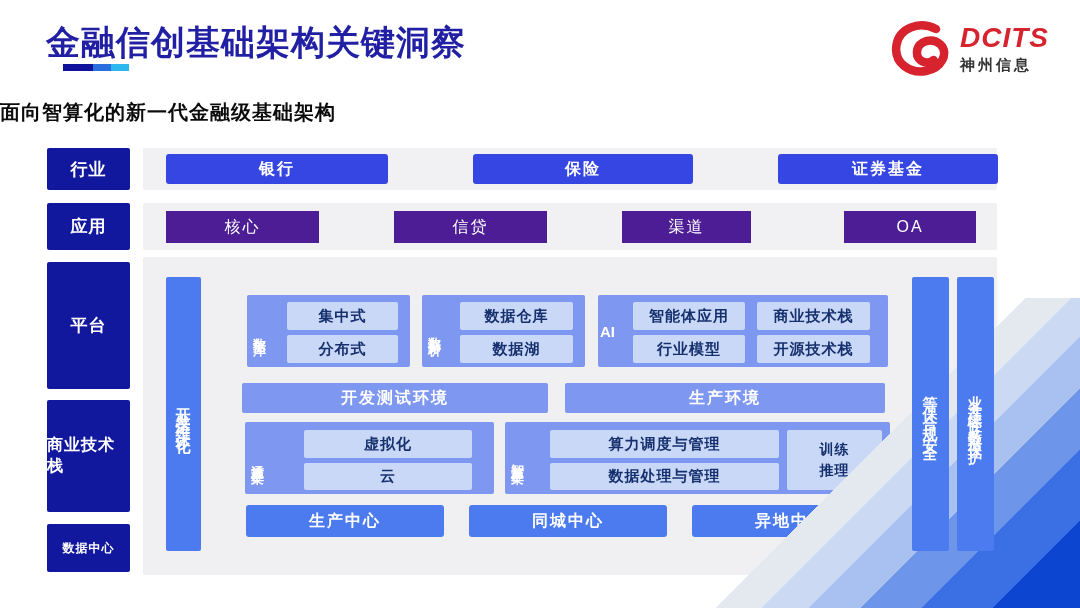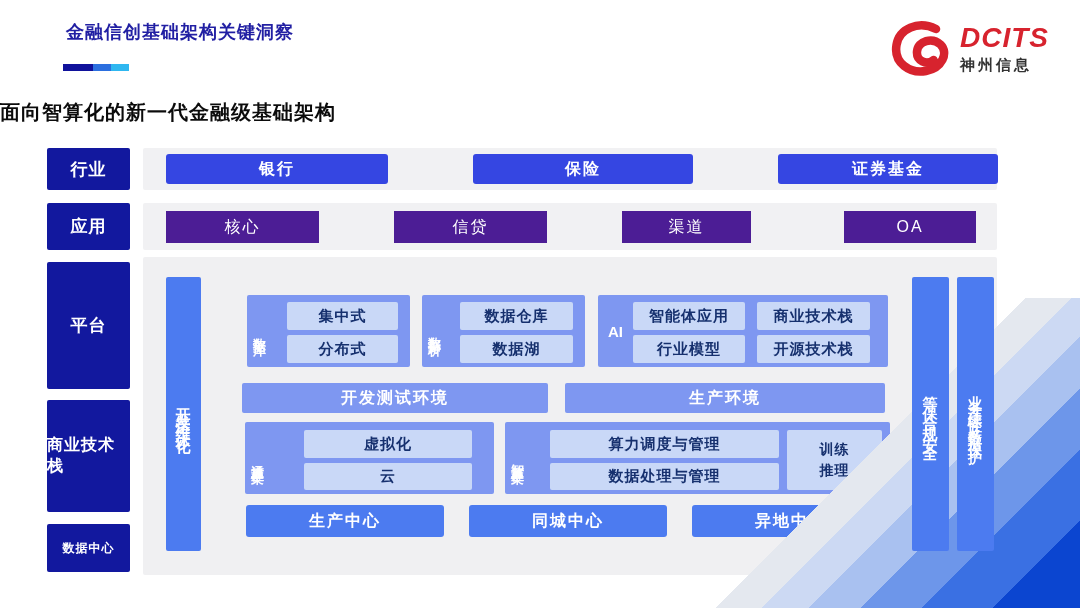--- a/index.html
+++ b/index.html
@@ -1,20 +1,20 @@
 <!DOCTYPE html>
 <html><head>
 <meta charset="utf-8">
 <style>
   html,body { margin:0; padding:0; background:#ffffff; }
   body { font-family: "Liberation Sans", "DejaVu Sans", sans-serif; }
   .stage { position:relative; width:1080px; height:608px; background:#ffffff; overflow:hidden; }
 
   
-  .title { position:absolute; left:66px; top:20px; font-size:18px; font-weight:800; color:#211fa3; letter-spacing:1px; }
+  .title { position:absolute; left:46px; top:20px; font-size:34px; font-weight:800; color:#211fa3; letter-spacing:1px; }
   .title-underline { position:absolute; left:63px; top:64px; height:7px; display:flex; }
   .title-underline .u1 { width:30px; background:#10129b; }
   .title-underline .u2 { width:18px; background:#2b6fdf; }
   .title-underline .u3 { width:18px; background:#2fb7f0; }
   .logo { position:absolute; left:890px; top:20px; display:flex; align-items:center; }
   .logo-text { margin-left:8px; }
   .logo-brand { font-size:28px; font-weight:900; font-style:italic; color:#d7232e; line-height:1; letter-spacing:1px; }
   .logo-company { font-size:15px; font-weight:700; color:#333333; letter-spacing:3px; margin-top:4px; }
   .subtitle { position:absolute; left:0; top:99px; width:1080px; text-align:left; font-size:20px; font-weight:800; color:#0b0b0b; letter-spacing:1px; }
 
@@ -35,21 +35,21 @@
     display:flex; align-items:center; justify-content:center; border-radius:3px; letter-spacing:2px; }
   .bar-peri { position:absolute; background:#7e97f1; color:#fff; font-weight:700; font-size:16px;
     display:flex; align-items:center; justify-content:center; border-radius:2px; letter-spacing:2px; }
 
   .vbar { position:absolute; background:#4c7bf0; border-radius:2px; display:flex; align-items:center; justify-content:center; z-index:2; }
   .vtext { writing-mode:vertical-rl; text-orientation:upright; color:#fff; font-weight:700; font-size:15px; line-height:1; }
 
   .group { position:absolute; background:#7e97f1; border-radius:2px; }
   .group-label { position:absolute; left:6px; top:0; height:100%; display:flex; align-items:center; justify-content:center; }
   .group-label .vtext { font-size:13px; letter-spacing:2px; }
-  .ai-label { position:absolute; left:10px; top:0; height:100%; display:flex; align-items:center; color:#fff; font-weight:800; font-size:15px; }
+  .ai-label { position:absolute; left:2px; top:0; height:100%; display:flex; align-items:center; color:#fff; font-weight:800; font-size:15px; }
   .cell { position:absolute; background:#c9d8f7; color:#16306e; font-weight:700; font-size:15px;
     display:flex; align-items:center; justify-content:center; border-radius:2px; letter-spacing:1px; }
   .cell-wrap { width:34px; word-break:break-all; text-align:center; line-height:1.5; font-size:14px; }
 
   
   .deco1 { position:absolute; right:0; bottom:0; width:450px; height:310px; z-index:1;
     background:linear-gradient(315deg,#0b45d0 0px 62px,#3a70e3 62px 112px,#6d96ea 112px 155px,
       #a9c1f0 155px 192px,#ccd9f3 192px 225px,#e4e8ef 225px 258px,rgba(228,232,239,0) 258px); }
   .deco2 { position:absolute; right:0; bottom:0; width:560px; height:240px; z-index:1;
     background:linear-gradient(305deg,rgba(185,197,216,0.30) 0 150px,rgba(185,197,216,0) 150px); }

